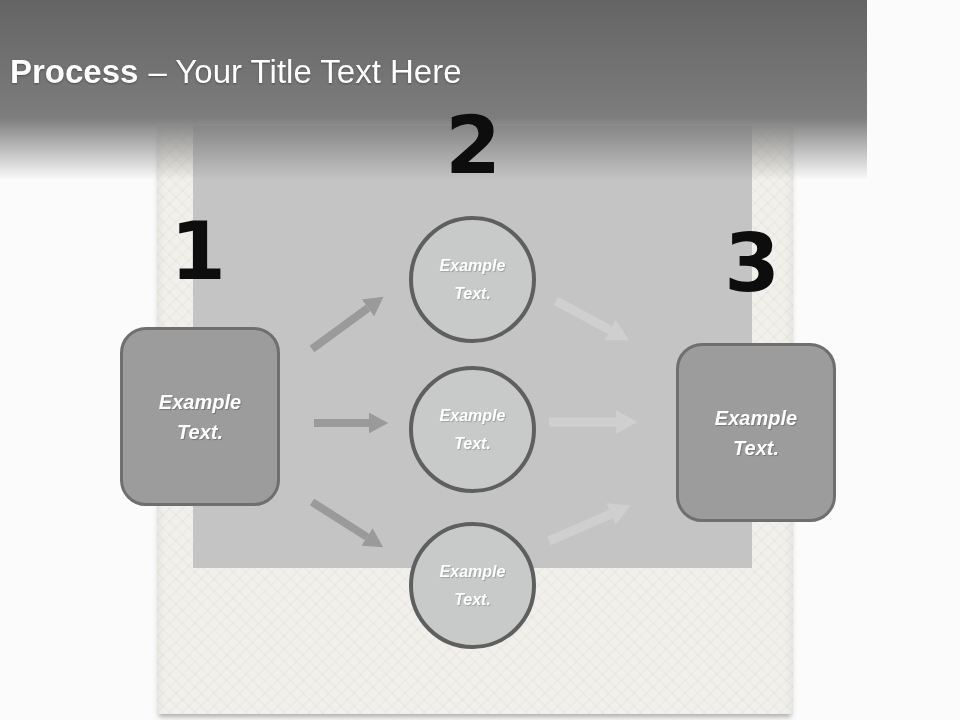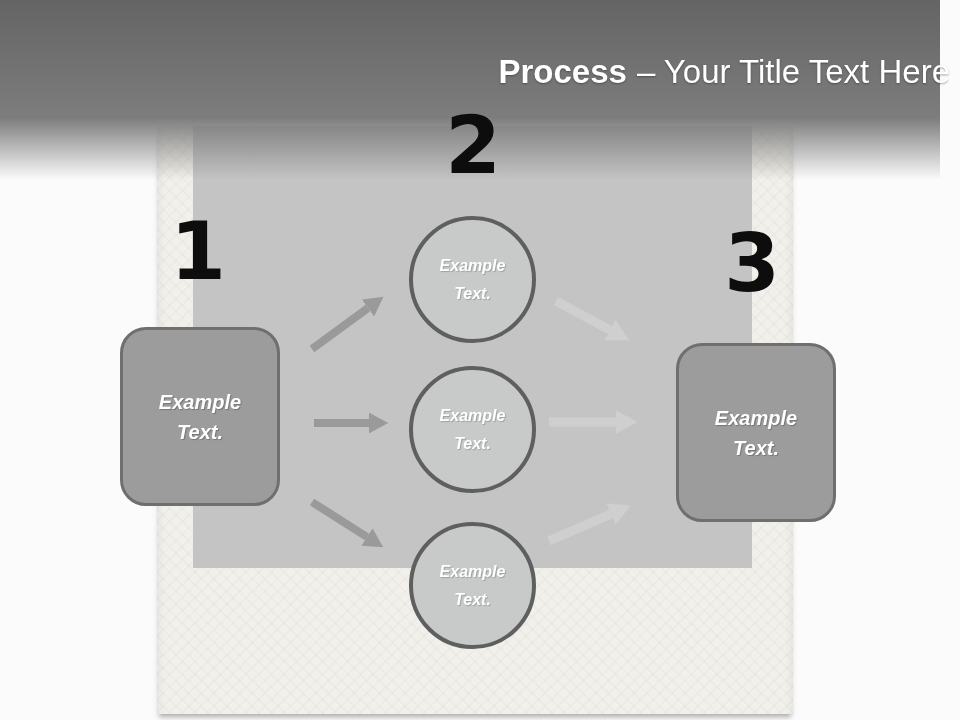--- a/index.html
+++ b/index.html
@@ -61,27 +61,27 @@
   .circle-1{left:409px;top:216px;}
   .circle-2{left:409px;top:366px;}
   .circle-3{left:409px;top:522px;}
   .circle-label{
     color:var(--label-color,#ffffff);
     font-style:italic;font-weight:bold;font-size:16px;line-height:28px;
     width:86px;text-shadow:1px 1px 1px rgba(0,0,0,0.2);
   }
   
   .header{
-    position:absolute;left:0;top:0;width:940px;height:182px;
+    position:absolute;left:0;top:0;width:867px;height:182px;
     background:linear-gradient(to bottom,
       var(--header-top,#646464) 0px,
       var(--header-bottom,#7d7d7d) 118px,
       rgba(125,125,125,0) 180px);
     z-index:5;
-    display:flex;justify-content:flex-end;
+    display:flex;justify-content:flex-start;
   }
   .title{
     margin-top:52px;transform:translateX(10px);
     font-size:33px;line-height:40px;color:var(--title-color,#ffffff);
     text-shadow:0 1px 2px rgba(0,0,0,0.35);
     white-space:nowrap;
   }
   .title .emph{font-weight:bold;margin-right:10px;}
   .title .rest{font-weight:normal;}
   

